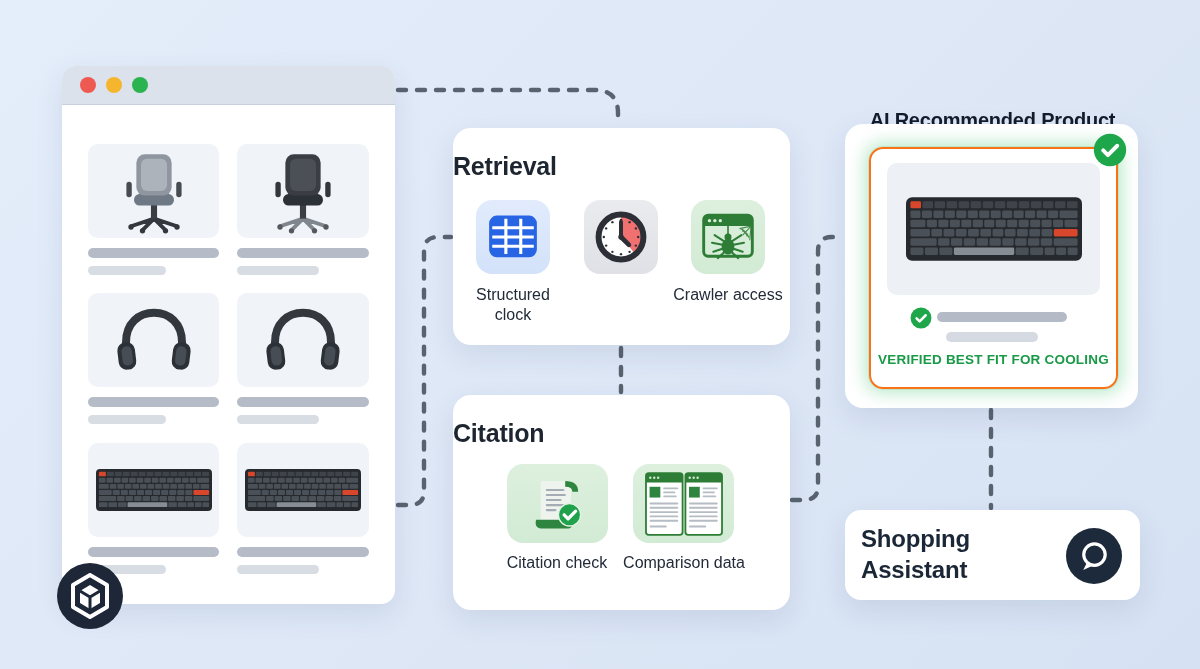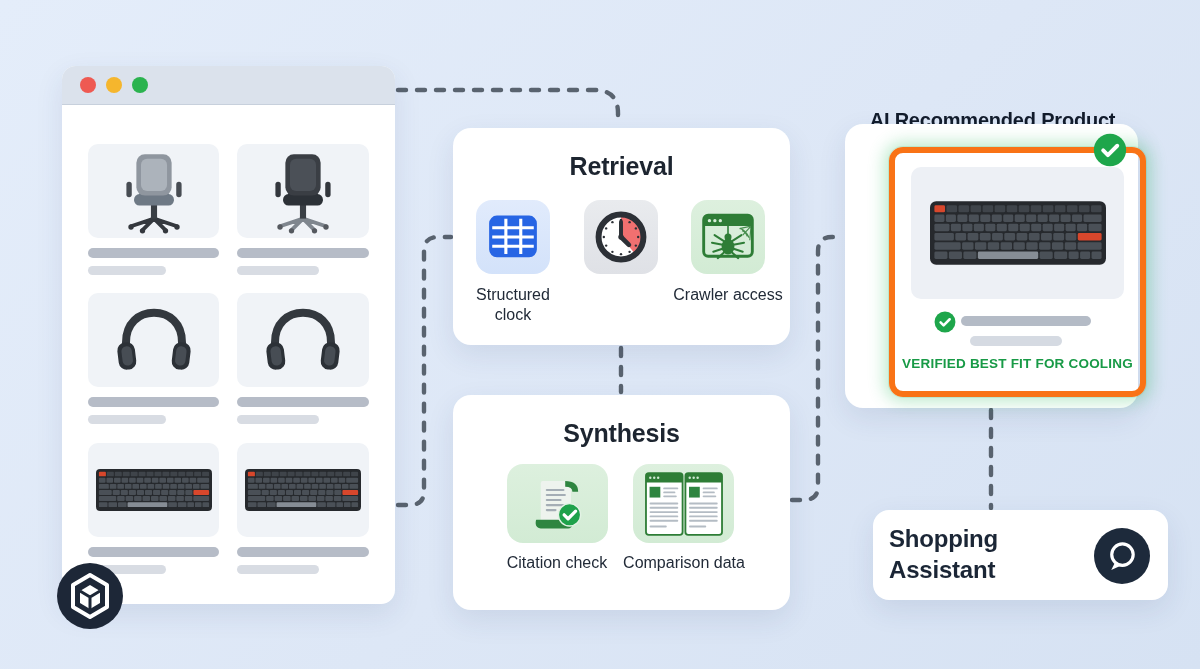--- a/index.html
+++ b/index.html
@@ -12,36 +12,36 @@
   .card{position:absolute;background:#fff;border-radius:18px;box-shadow:0 10px 28px rgba(35,60,105,.10);}
   
   .browser{left:62px;top:66px;width:333px;height:538px;border-radius:14px;}
   .browser-header{position:absolute;left:0;top:0;right:0;height:38px;background:#dbe2ec;border-bottom:1px solid #c7d0dc;border-radius:14px 14px 0 0;display:flex;align-items:center;padding-left:18px;gap:10px;}
   .dot{width:16px;height:16px;border-radius:50%;}
   .pcell{position:absolute;}
   .pcard{background:#f0f3f7;border-radius:10px;height:94px;display:flex;align-items:center;justify-content:center;overflow:hidden;}
   .bar{border-radius:5px;background:#b6bcc7;height:10px;margin-top:10px;}
   .bar.light{background:#d8dce3;height:9px;margin-top:8px;}
   
-  .stage-title{position:absolute;left:0;right:0;text-align:center;font-size:25px;font-weight:700;color:#1d2530;letter-spacing:-.2px;}
+  .stage-title{position:absolute;left:0;right:0;text-align:left;font-size:25px;font-weight:700;color:#1d2530;letter-spacing:-.2px;}
   .tile{position:absolute;width:74px;height:74px;border-radius:16px;display:flex;align-items:center;justify-content:center;}
   .tile.blue{background:linear-gradient(180deg,#e1ebfc,#d3e2fa);}
   .tile.gray{background:linear-gradient(180deg,#e9ebee,#dfe1e6);}
   .tile.green{background:linear-gradient(180deg,#ddf0de,#d2ebd4);}
   .tile.wide{width:101px;height:79px;}
   .tile-label{position:absolute;text-align:center;font-size:16px;font-weight:500;color:#222b38;line-height:1.22;}
   
   .reco-heading{left:845px;top:86px;width:295px;text-align:center;font-size:20px;font-weight:700;color:#121c2b;letter-spacing:-.2px;margin-top:23px;}
   .reco-card{left:845px;top:124px;width:293px;height:284px;}
-  .reco-inner{position:absolute;left:24px;top:23px;width:245px;height:238px;border:6px solid #f97316;border-radius:14px;
-    box-shadow:0 0 0 1px rgba(39,168,77,.12),0 0 16px 5px rgba(46,190,96,.30);margin-left:20px;}
+  .reco-inner{position:absolute;left:24px;top:23px;width:245px;height:238px;border:2px solid #f97316;border-radius:14px;
+    box-shadow:0 0 0 1px rgba(39,168,77,.12),0 0 16px 5px rgba(46,190,96,.30);}
   .reco-img{position:absolute;left:16px;top:14px;width:213px;height:132px;background:#edf0f5;border-radius:10px;display:flex;align-items:center;justify-content:center;}
   .verified{position:absolute;left:0;right:0;top:203px;text-align:center;font-size:13.5px;font-weight:700;color:#189a46;letter-spacing:.2px;}
   
-  .assist-card{left:845px;top:510px;width:295px;height:90px;border-radius:16px;margin-left:28px;}
+  .assist-card{left:845px;top:510px;width:295px;height:90px;border-radius:16px;}
   .assist-label{position:absolute;left:16px;top:13px;width:160px;font-size:24px;line-height:31px;font-weight:700;color:#1b2636;letter-spacing:-.2px;}
   .logo{left:57px;top:563px;width:66px;height:66px;}
   svg{display:block;}
 </style>
 </head>
 <body>
 
 <div class="canvas">
 
   <svg width="0" height="0" style="position:absolute">
@@ -426,21 +426,21 @@
     <div class="tile green" style="left:238px;top:72px">
       <svg width="64" height="64">
           <use href="#sym-spider"></use>
         </svg>
     </div>
     <div class="tile-label" style="left:5px;top:157px;width:110px">Structured clock</div>
     <div class="tile-label" style="left:220px;top:157px;width:110px">Crawler access</div>
   </div>
 
   <div class="card" style="left:453px;top:395px;width:337px;height:215px;">
-    <div class="stage-title" style="top:24px">Synthesis</div>
+    <div class="stage-title" style="top:24px">Citation</div>
     <div class="tile green wide" style="left:54px;top:69px">
       <svg width="72" height="72">
           <use href="#sym-scroll"></use>
         </svg>
     </div>
     <div class="tile green wide" style="left:180px;top:69px">
       <svg width="88" height="66">
           <use href="#sym-compare"></use>
         </svg>
     </div>

